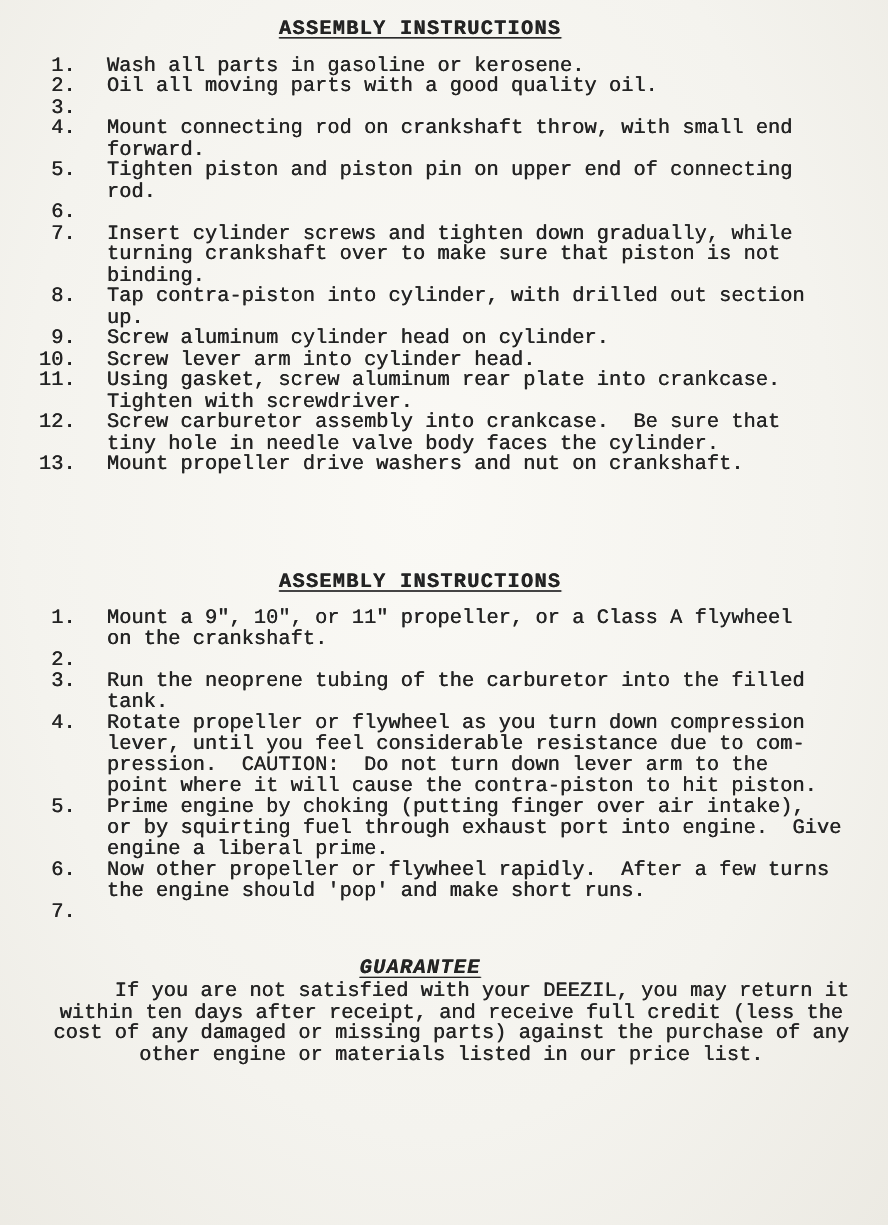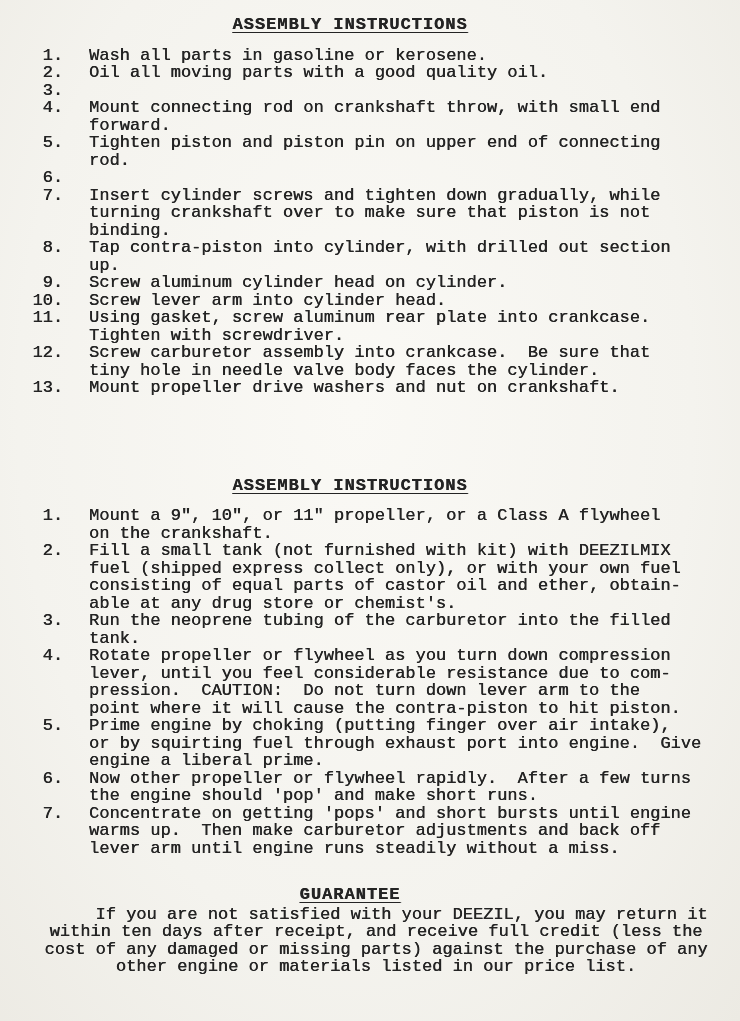--- a/index.html
+++ b/index.html
@@ -36,21 +36,21 @@
     flex: 0 0 31px;
     text-align: right;
     white-space: pre;
   }
   .item .txt {
     margin-left: 26px;
     white-space: pre-wrap;
   }
   .assembly-title { margin-top: 0; }
   .operating-title { margin-top: 80px; }
-  .guarantee-title { margin-top: 29px; }
+  .guarantee-title { margin-top: 29px; font-style: italic; }
   .guarantee-body {
     margin-top: 2px;
     white-space: pre-wrap;
     text-align: center;
   }
 </style>
 </head>
 <body>
 
 <div class="page">
@@ -120,24 +120,20 @@
   <div class="sec-title operating-title">ASSEMBLY INSTRUCTIONS</div>
 
   <div class="list">
     <div class="item">
       <span class="num">1.</span>
       <div class="txt">Mount a 9", 10", or 11" propeller, or a Class A flywheel
 on the crankshaft.</div>
     </div>
     <div class="item">
       <span class="num">2.</span>
-      <div class="txt">Fill a small tank (not furnished with kit) with DEEZILMIX
-fuel (shipped express collect only), or with your own fuel
-consisting of equal parts of castor oil and ether, obtain-
-able at any drug store or chemist's.</div>
     </div>
     <div class="item">
       <span class="num">3.</span>
       <div class="txt">Run the neoprene tubing of the carburetor into the filled
 tank.</div>
     </div>
     <div class="item">
       <span class="num">4.</span>
       <div class="txt">Rotate propeller or flywheel as you turn down compression
 lever, until you feel considerable resistance due to com-
@@ -150,23 +146,20 @@
 or by squirting fuel through exhaust port into engine.  Give
 engine a liberal prime.</div>
     </div>
     <div class="item">
       <span class="num">6.</span>
       <div class="txt">Now other propeller or flywheel rapidly.  After a few turns
 the engine should 'pop' and make short runs.</div>
     </div>
     <div class="item">
       <span class="num">7.</span>
-      <div class="txt">Concentrate on getting 'pops' and short bursts until engine
-warms up.  Then make carburetor adjustments and back off
-lever arm until engine runs steadily without a miss.</div>
     </div>
   </div>
 
   <div class="sec-title guarantee-title">GUARANTEE</div>
 
   <div class="guarantee-body">     If you are not satisfied with your DEEZIL, you may return it
 within ten days after receipt, and receive full credit (less the
 cost of any damaged or missing parts) against the purchase of any
 other engine or materials listed in our price list.</div>
 

